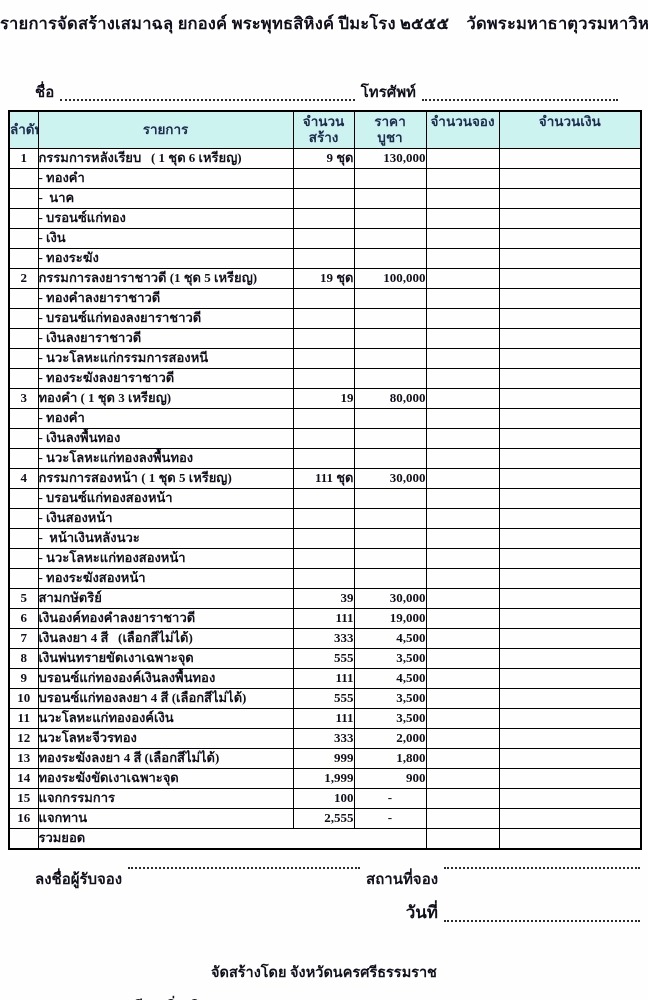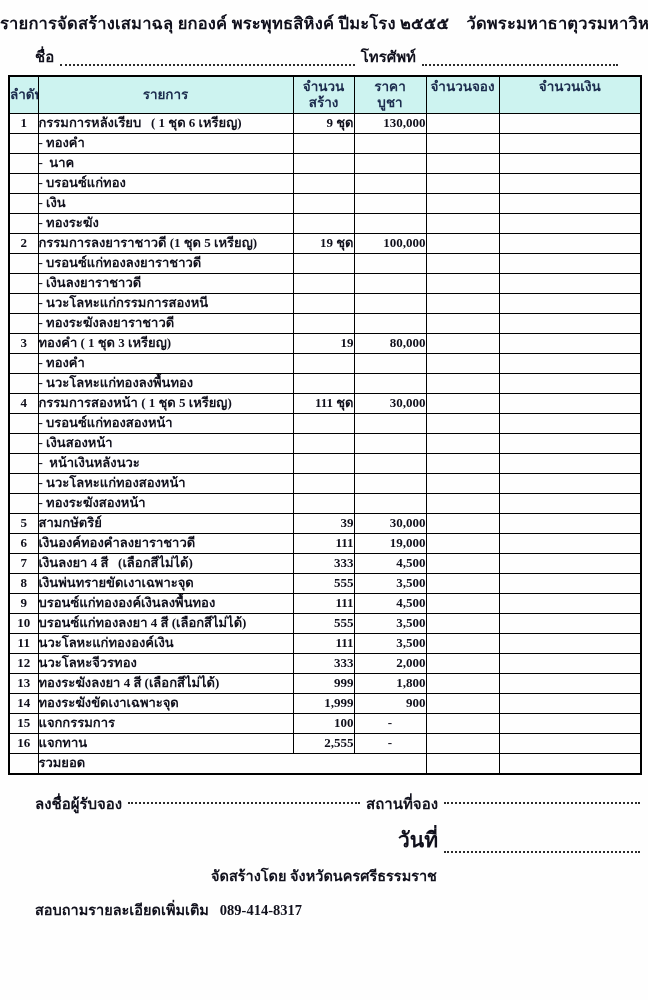--- a/index.html
+++ b/index.html
@@ -8,21 +8,21 @@
     font-family:"Liberation Serif","DejaVu Serif",serif;
     font-weight:bold;color:#10101c;overflow:hidden;
   }
   .title{
     text-align:center;padding-top:10px;font-size:16.5px;white-space:pre;
     letter-spacing:0.2px;
   }
   .name-line{
     display:flex;align-items:flex-end;margin:9px 30px 6px 35px;font-size:15px;
   }
-  .name-line .label{white-space:pre;}
+  .name-line .label{white-space:pre;margin-top:35px;}
   .dots{border-bottom:2px dotted #2b2b2b;margin:0 6px 3px 6px;}
   .dots.grow{flex:1;}
   .dots.fixed{width:196px;margin-right:0;}
   table.order{
     border-collapse:collapse;table-layout:fixed;
     width:632px;margin-left:8px;border:2px solid #000;
   }
   table.order th,table.order td{
     border:1px solid #000;font-size:13px;line-height:1.15;
     overflow:hidden;padding:0;
@@ -34,24 +34,24 @@
   table.order thead th:nth-child(5),
   table.order thead th:nth-child(6){vertical-align:top;padding-top:2px;}
   table.order td{height:19px;}
   td.no{text-align:center;}
   td.item{text-align:left;padding-left:5px;white-space:pre;}
   tr.sub td.item{}
   td.qty{text-align:right;padding-right:3px;}
   td.price{text-align:right;padding-right:11px;}
   td.price.dash{text-align:center;padding-right:0;}
   td.total-label{text-align:left;padding-left:14px;white-space:pre;}
-  .sign-row{display:flex;align-items:center;margin:17px 8px 0 35px;font-size:15px;}
+  .sign-row{display:flex;align-items:flex-start;margin:17px 8px 0 35px;font-size:15px;}
   .sign-row .label{white-space:pre;}
-  .date-row{display:flex;align-items:flex-end;justify-content:flex-end;margin:7px 8px 0 35px;font-size:21px;}
-  .credits{text-align:center;margin-top:8px;font-size:14.5px;line-height:1.75;}
+  .date-row{display:flex;align-items:flex-end;justify-content:flex-end;margin:7px 8px 0 35px;font-size:17px;}
+  .credits{text-align:center;margin-top:35px;font-size:14.5px;line-height:1.75;}
   .contact{margin:9px 0 0 35px;font-size:14.5px;white-space:pre;}
 </style>
 </head>
 <body>
 
 <div class="page">
 
   <div class="title">รายการจัดสร้างเสมาฉลุ ยกองค์ พระพุทธสิหิงค์ ปีมะโรง ๒๕๕๕    วัดพระมหาธาตุวรมหาวิหาร</div>
 
   <div class="name-line">
@@ -134,20 +134,28 @@
         <tr>
           <td class="no">2</td>
           <td class="item">กรรมการลงยาราชาวดี (1 ชุด 5 เหรียญ)</td>
           <td class="qty">19 ชุด</td>
           <td class="price">100,000</td>
           <td class="booked"></td>
           <td class="amount"></td>
         </tr>
         <tr class="sub">
           <td class="no"></td>
+          <td class="item">- ทองคำลงยาราชาวดี</td>
+          <td class="qty"></td>
+          <td class="price"></td>
+          <td class="booked"></td>
+          <td class="amount"></td>
+        </tr>
+        <tr class="sub">
+          <td class="no"></td>
           <td class="item">- บรอนซ์แก่ทองลงยาราชาวดี</td>
           <td class="qty"></td>
           <td class="price"></td>
           <td class="booked"></td>
           <td class="amount"></td>
         </tr>
         <tr class="sub">
           <td class="no"></td>
           <td class="item">- เงินลงยาราชาวดี</td>
           <td class="qty"></td>
@@ -175,20 +183,28 @@
           <td class="no">3</td>
           <td class="item">ทองคำ ( 1 ชุด 3 เหรียญ)</td>
           <td class="qty">19</td>
           <td class="price">80,000</td>
           <td class="booked"></td>
           <td class="amount"></td>
         </tr>
         <tr class="sub">
           <td class="no"></td>
           <td class="item">- ทองคำ</td>
+          <td class="qty"></td>
+          <td class="price"></td>
+          <td class="booked"></td>
+          <td class="amount"></td>
+        </tr>
+        <tr class="sub">
+          <td class="no"></td>
+          <td class="item">- เงินลงพื้นทอง</td>
           <td class="qty"></td>
           <td class="price"></td>
           <td class="booked"></td>
           <td class="amount"></td>
         </tr>
         <tr class="sub">
           <td class="no"></td>
           <td class="item">- นวะโลหะแก่ทองลงพื้นทอง</td>
           <td class="qty"></td>
           <td class="price"></td>

